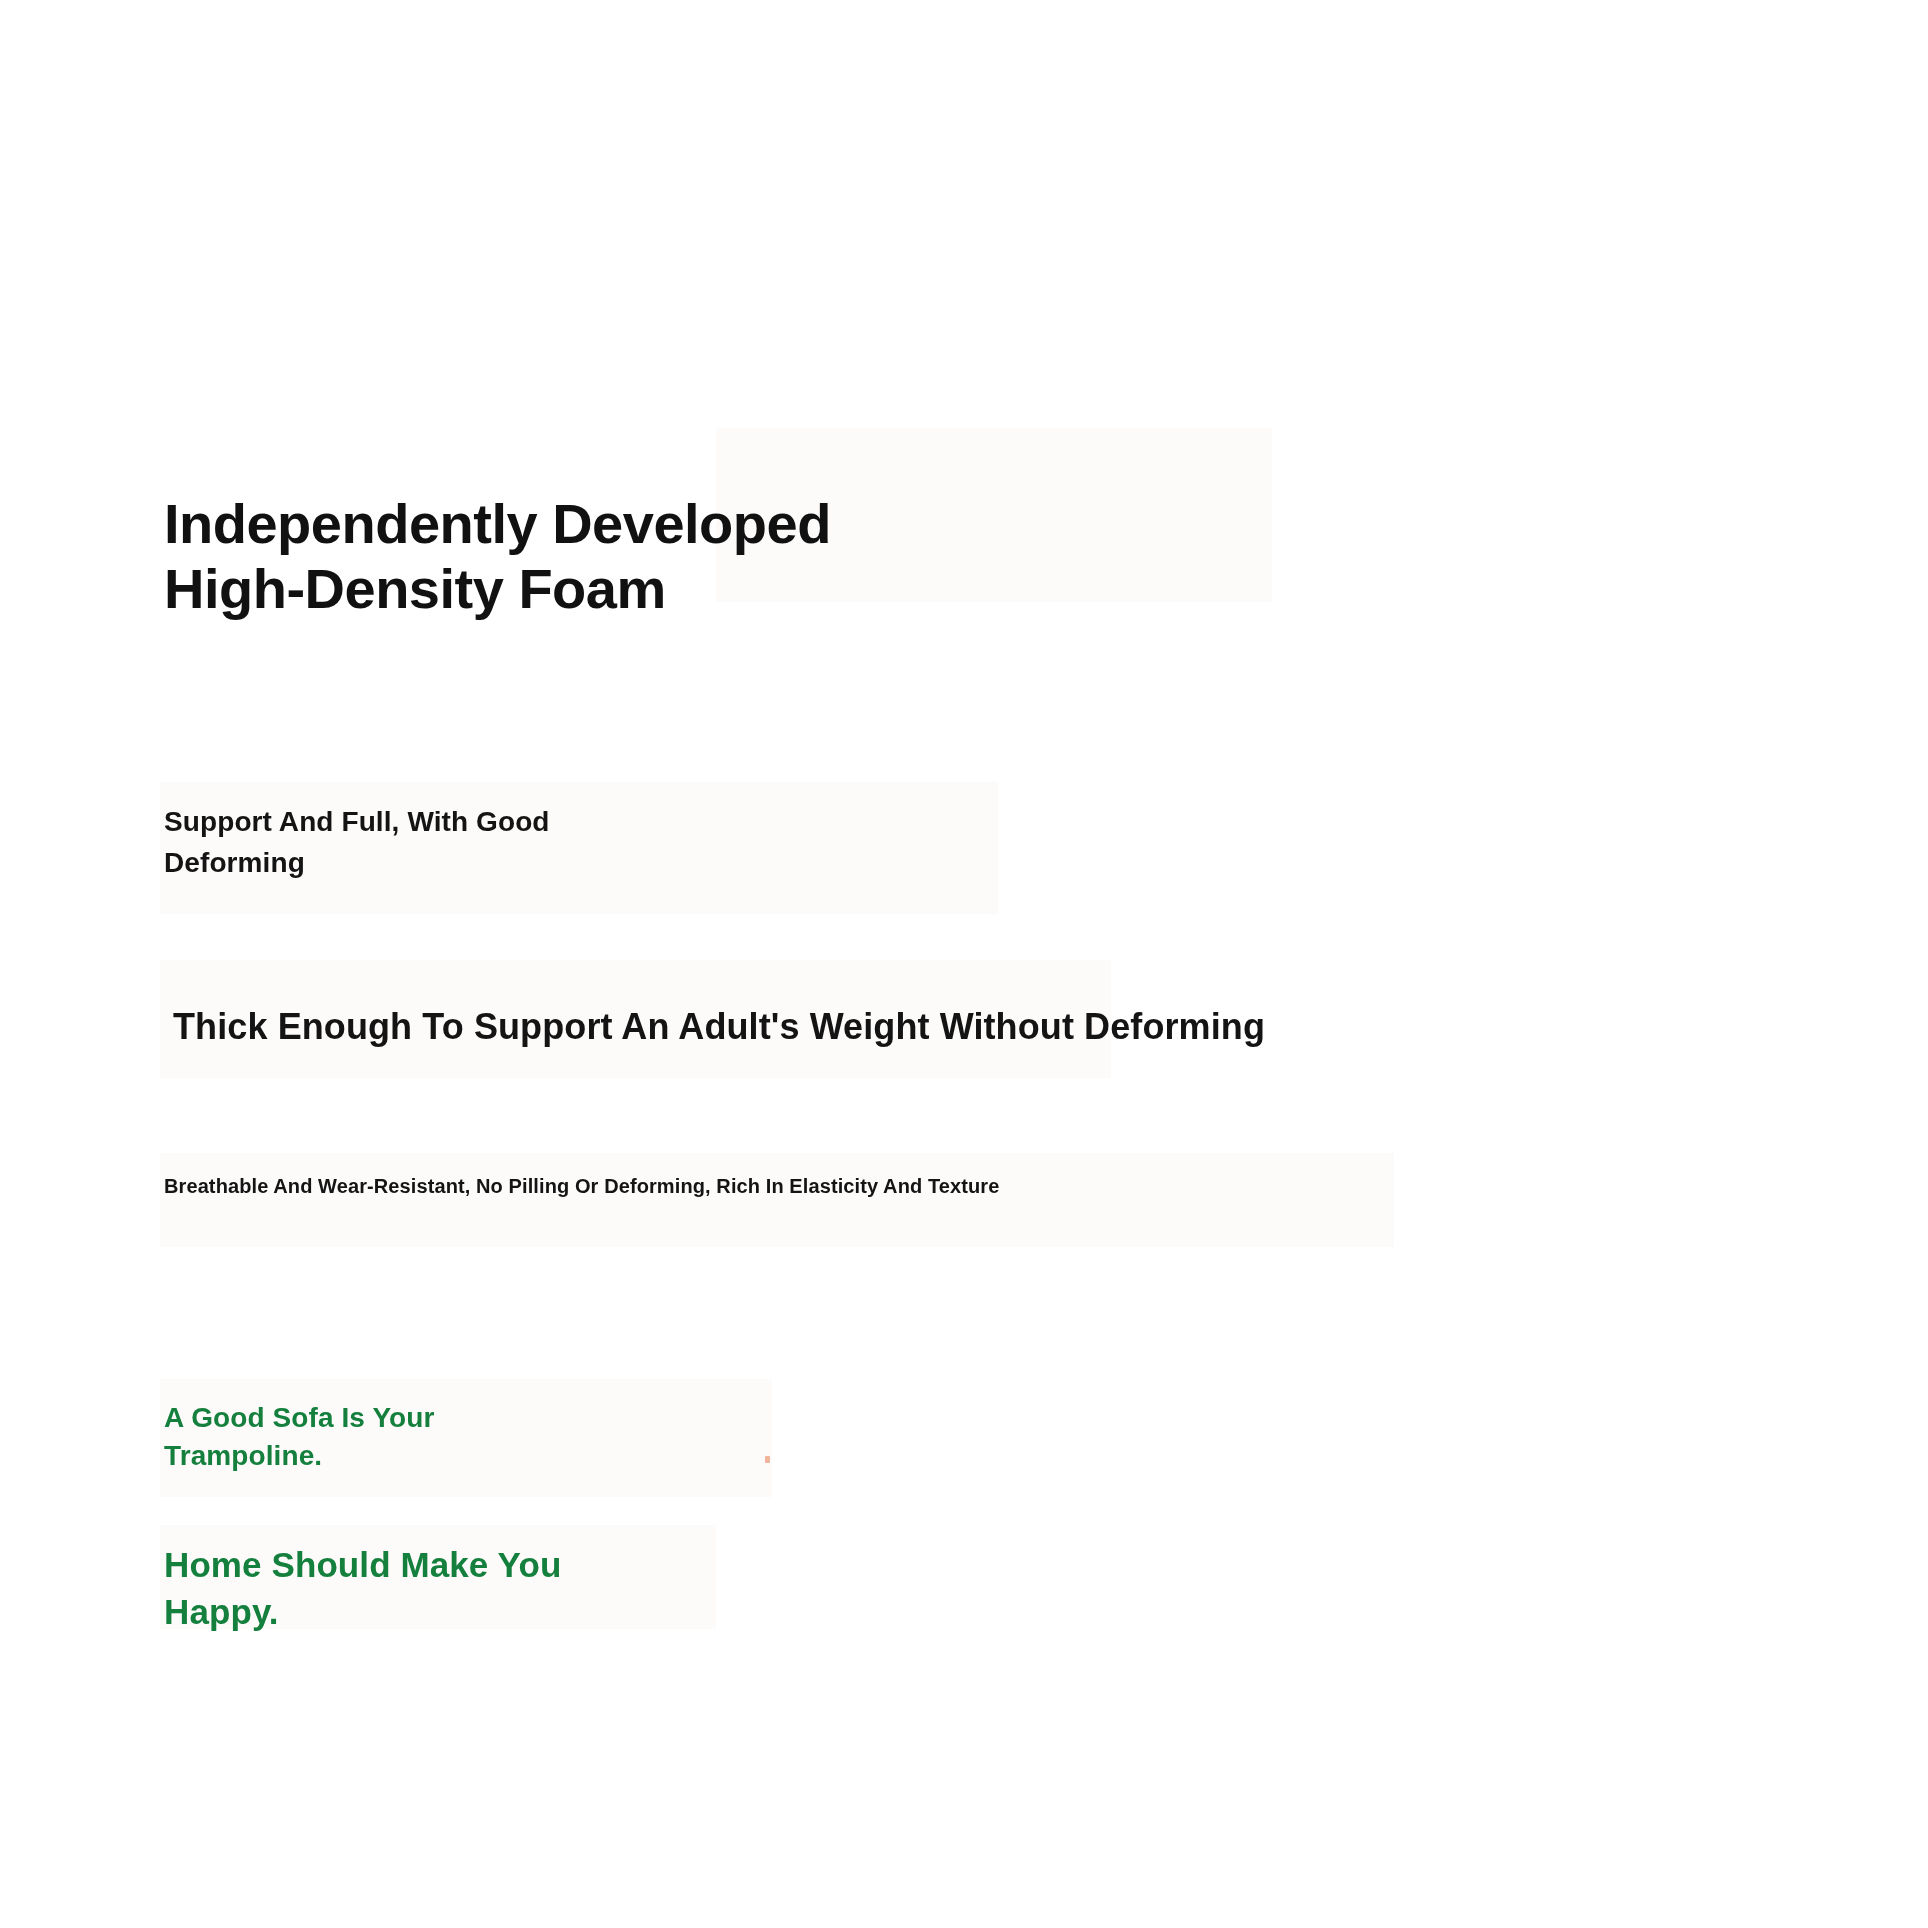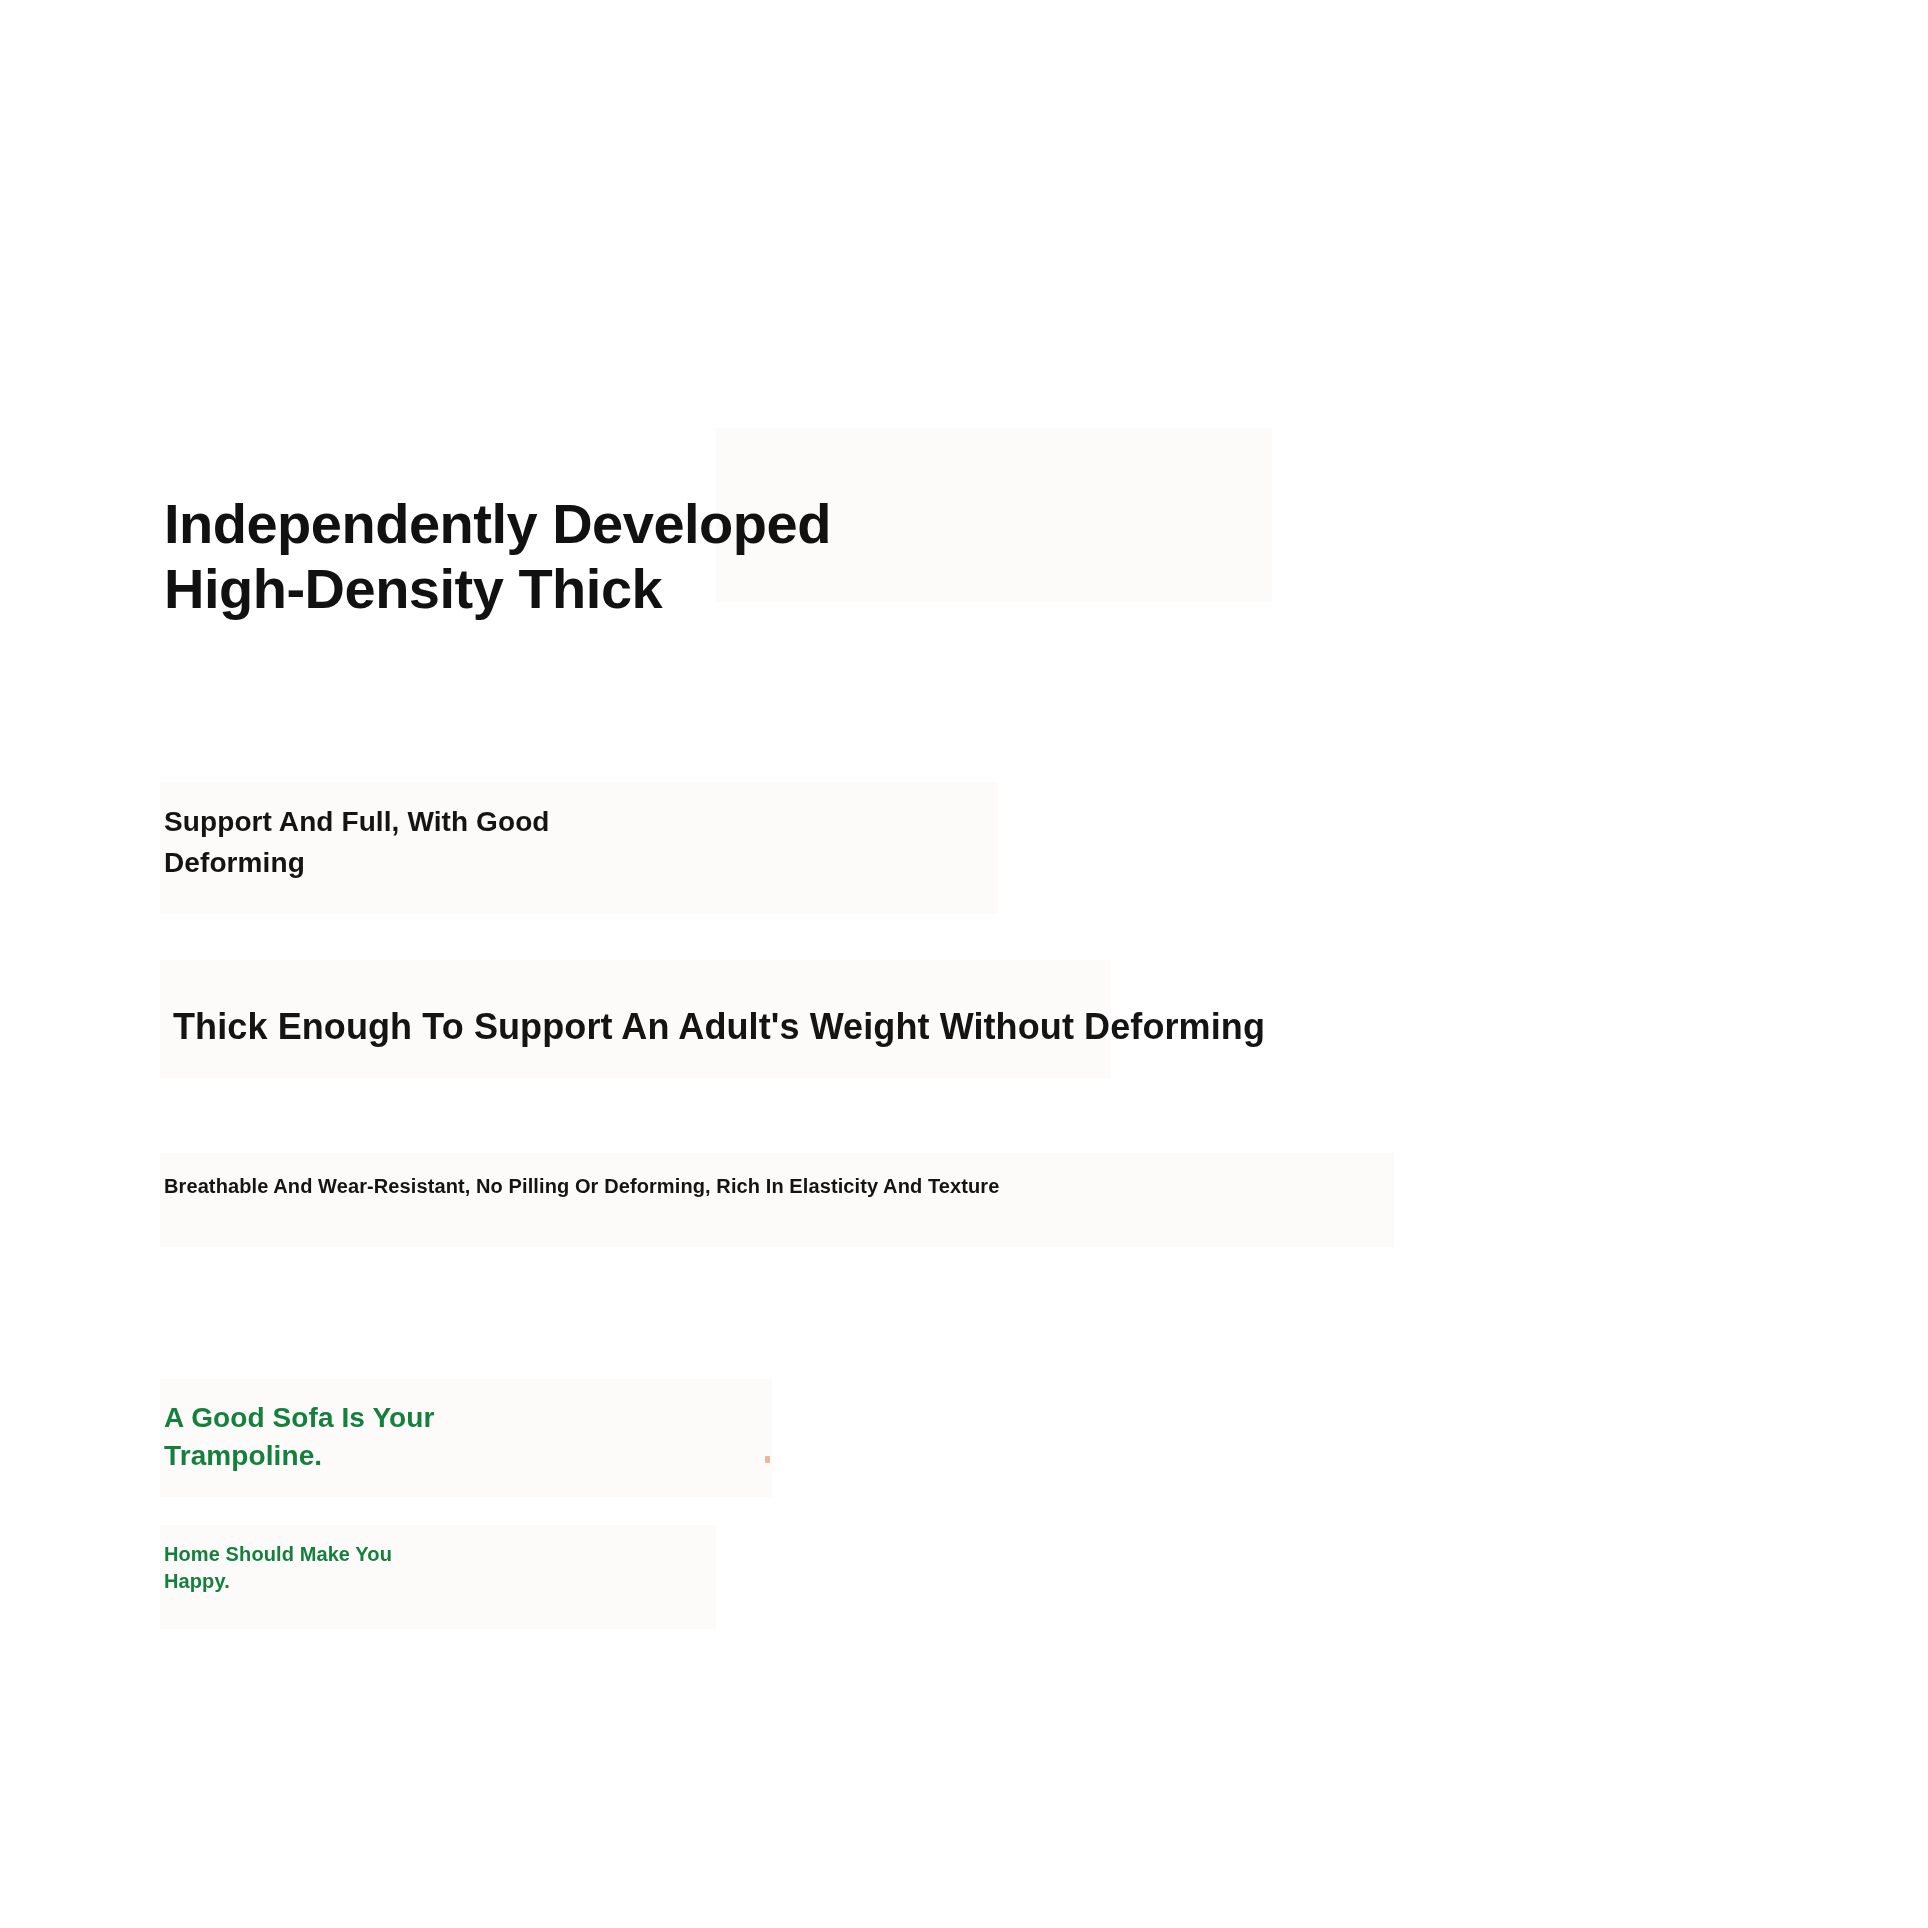--- a/index.html
+++ b/index.html
@@ -86,21 +86,21 @@
   .slogan-1 {
     left: 164px;
     top: 1399px;
     font-size: 28px;
     line-height: 1.35;
     width: 753px;
   }
   .slogan-2 {
     left: 164px;
     top: 1541px;
-    font-size: 20px;
+    font-size: 35px;
     line-height: 1.35;
     width: 753px;
   }
 
   
   .ghost {
     position: absolute;
     background: #fdfbfa;
     pointer-events: none;
   }
@@ -128,21 +128,21 @@
   <div class="ghost ghost-a"></div>
   <div class="ghost ghost-b"></div>
   <div class="ghost ghost-c"></div>
   <div class="ghost ghost-d"></div>
   <div class="ghost ghost-e"></div>
   <div class="ghost ghost-f"></div>
   <div class="dot"></div>
 
   <h1 class="headline">
     <span class="line">Independently Developed</span>
-    <span class="line">High-Density Thick</span>
+    <span class="line">High-Density Foam</span>
   </h1>
 
   <div class="feature feature-1">
     <span class="line">Support And Full, With Good</span>
     <span class="line">Deforming</span>
   </div>
 
   <div class="feature feature-2">
     <span class="line">Thick Enough To Support An Adult's Weight Without Deforming</span>
   </div>

